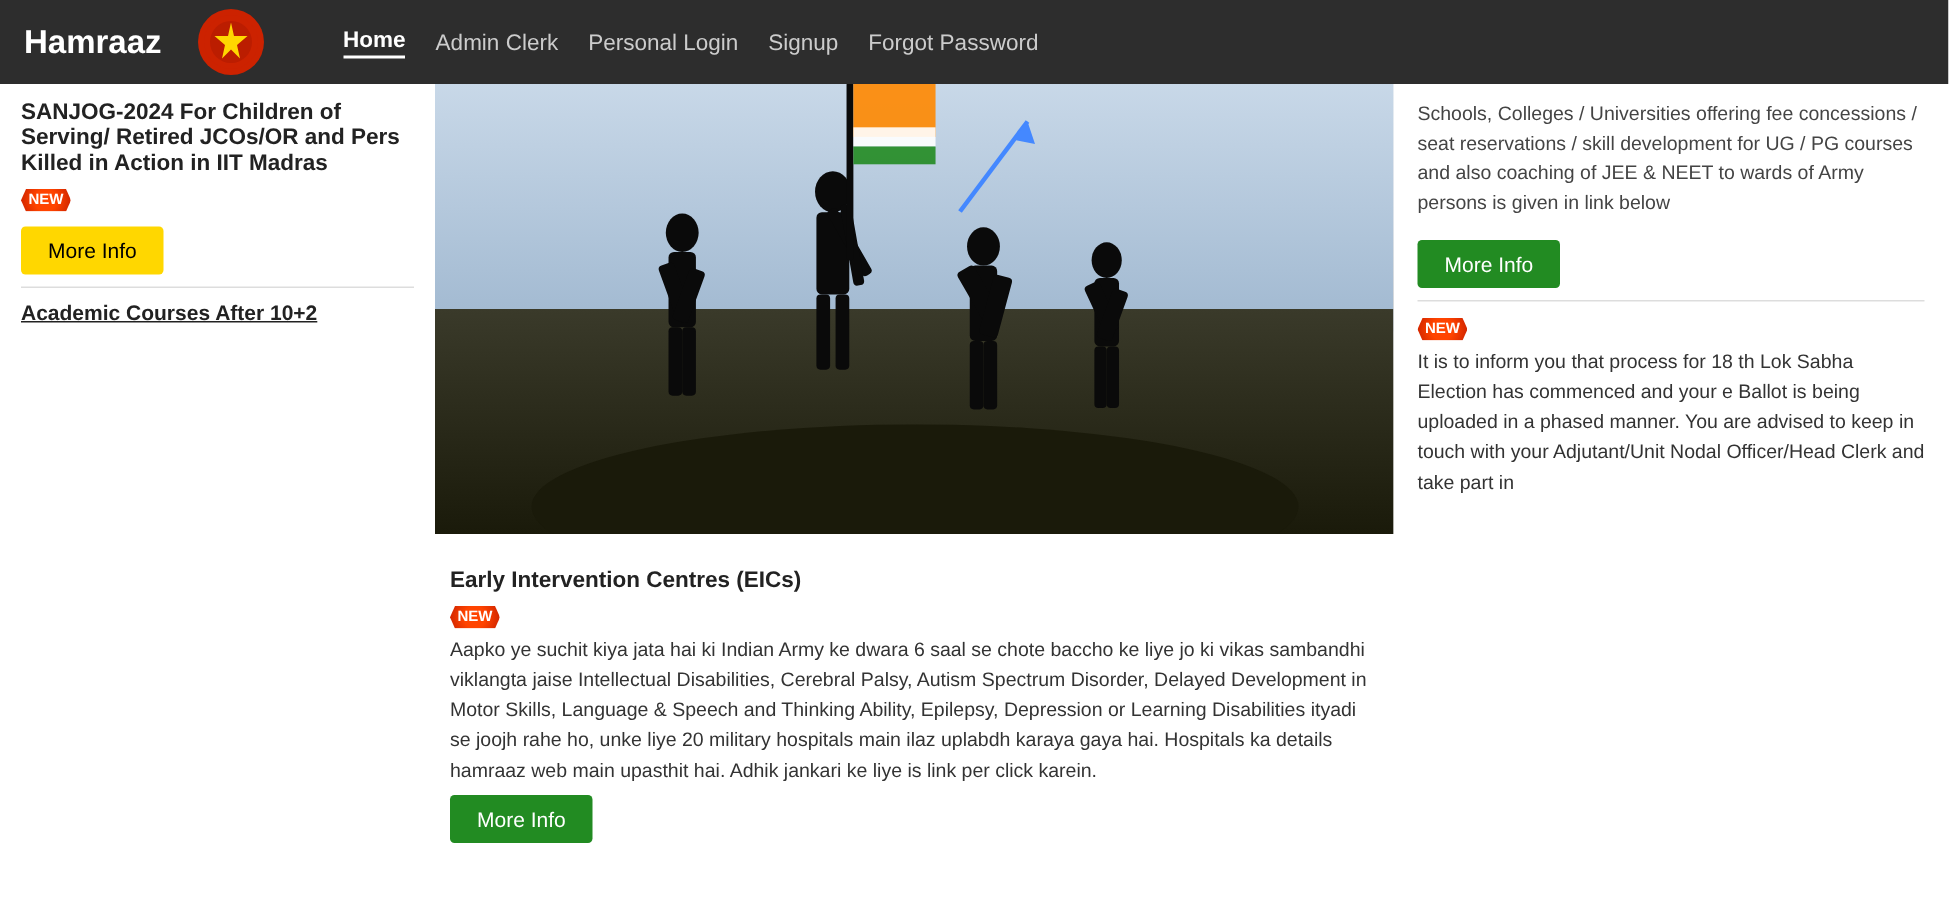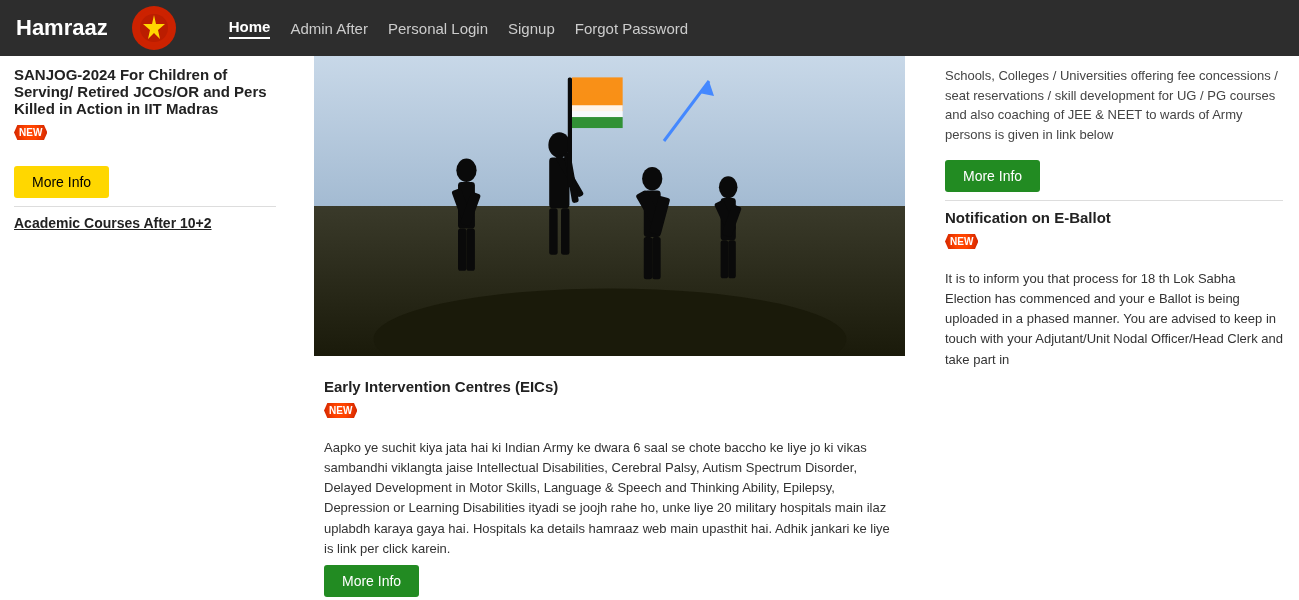--- a/index.html
+++ b/index.html
@@ -47,21 +47,20 @@
       font-weight: bold;
       border-bottom: 2px solid #fff;
       padding-bottom: 2px;
     }
 
     
     .main-content {
       display: flex;
       height: calc(600px - 56px);
       overflow: hidden;
-      gap: 24px;
     }
 
     
     .left-col {
       width: 290px;
       padding: 10px 14px;
       overflow-y: auto;
       flex-shrink: 0;
     }
 
@@ -127,21 +126,21 @@
     }
 
     .new-badge {
       display: inline-block;
       background: radial-gradient(circle, #ff4400 40%, #cc2200 100%);
       color: #fff;
       font-size: 10px;
       font-weight: bold;
       padding: 2px 5px;
       border-radius: 2px;
-      margin-bottom: 20px;
+      margin-bottom: 4px;
       clip-path: polygon(10% 0%, 90% 0%, 100% 50%, 90% 100%, 10% 100%, 0% 50%);
       text-align: center;
     }
 
     .btn-more-info {
       display: inline-block;
       background: #228b22;
       color: #fff;
       border: none;
       padding: 8px 18px;
@@ -228,21 +227,21 @@
 
     <svg viewBox="0 0 38 38" xmlns="http://www.w3.org/2000/svg">
       <circle cx="19" cy="19" r="18" fill="#cc2200"></circle>
       <circle cx="19" cy="19" r="14" fill="#aa1800" opacity="0.5"></circle>
 
       <polygon points="19,6 21,15 30,15 23,21 25,30 19,24 13,30 15,21 8,15 17,15" fill="#ffd700"></polygon>
     </svg>
   </div>
   <div class="nav-links">
     <a class="nav-link active">Home</a>
-    <a class="nav-link">Admin After</a>
+    <a class="nav-link">Admin Clerk</a>
     <a class="nav-link">Personal Login</a>
     <a class="nav-link">Signup</a>
     <a class="nav-link">Forgot Password</a>
   </div>
 </nav>
 
 <div class="main-content">
 
   <div class="left-col">
     <div class="section-title">SANJOG-2024 For Children of Serving/ Retired JCOs/OR and Pers Killed in Action in IIT Madras</div>
@@ -326,19 +325,18 @@
   <div class="right-col">
 
     <div>
       <p class="right-panel-text">Schools, Colleges / Universities offering fee concessions / seat reservations / skill development for UG / PG courses and also coaching of JEE &amp; NEET to wards of Army persons is given in link below</p>
       <button class="btn-more-info">More Info</button>
     </div>
 
     <hr class="divider">
 
     <div>
-      <div class="notification-title">Notification on E-Ballot</div>
       <div class="new-badge">NEW</div>
       <p class="notification-text">It is to inform you that process for 18 th Lok Sabha Election has commenced and your e Ballot is being uploaded in a phased manner. You are advised to keep in touch with your Adjutant/Unit Nodal Officer/Head Clerk and take part in</p>
     </div>
   </div>
 
 </div>
 
 </body></html>

